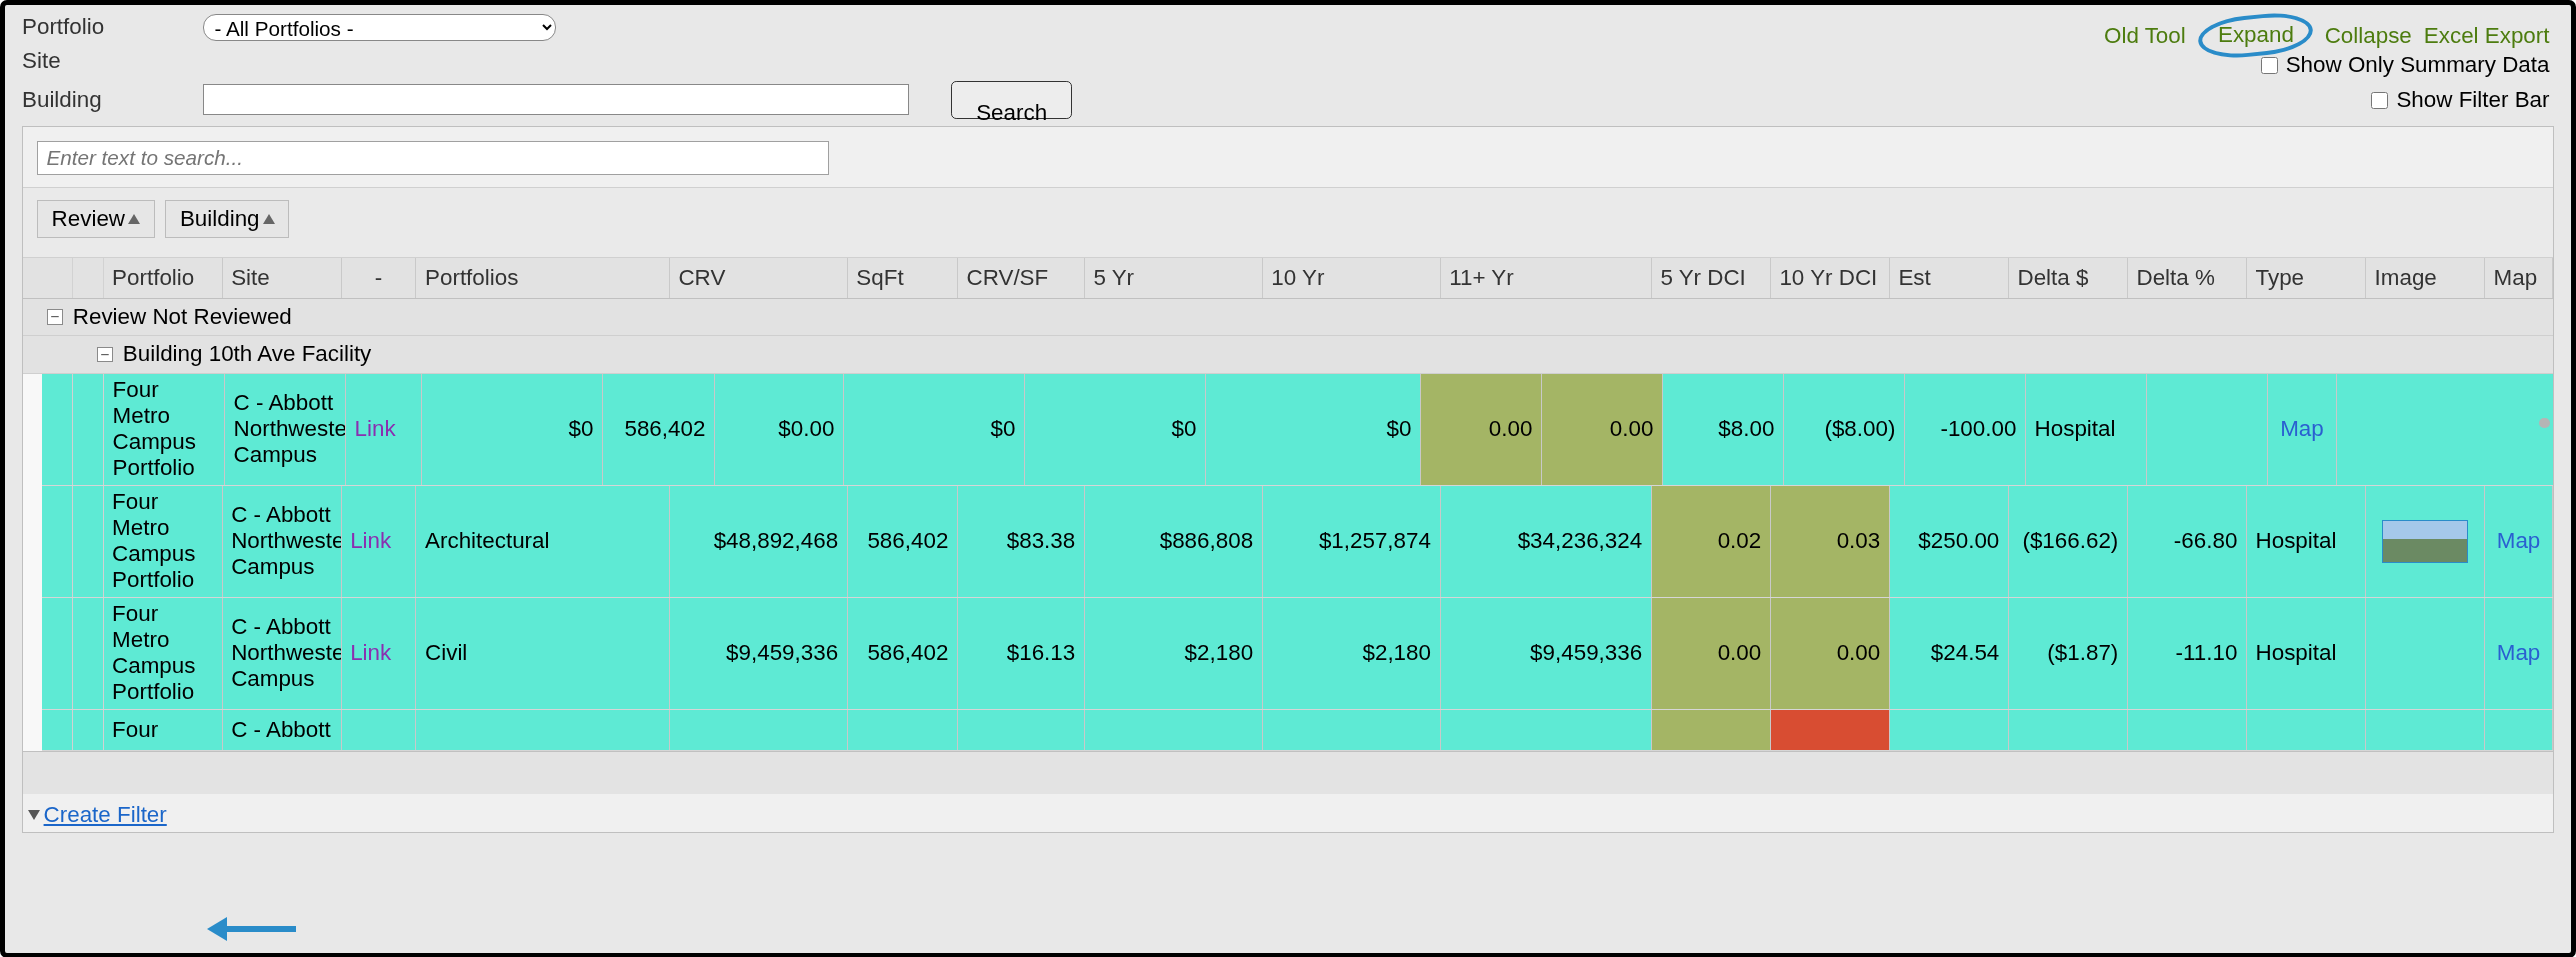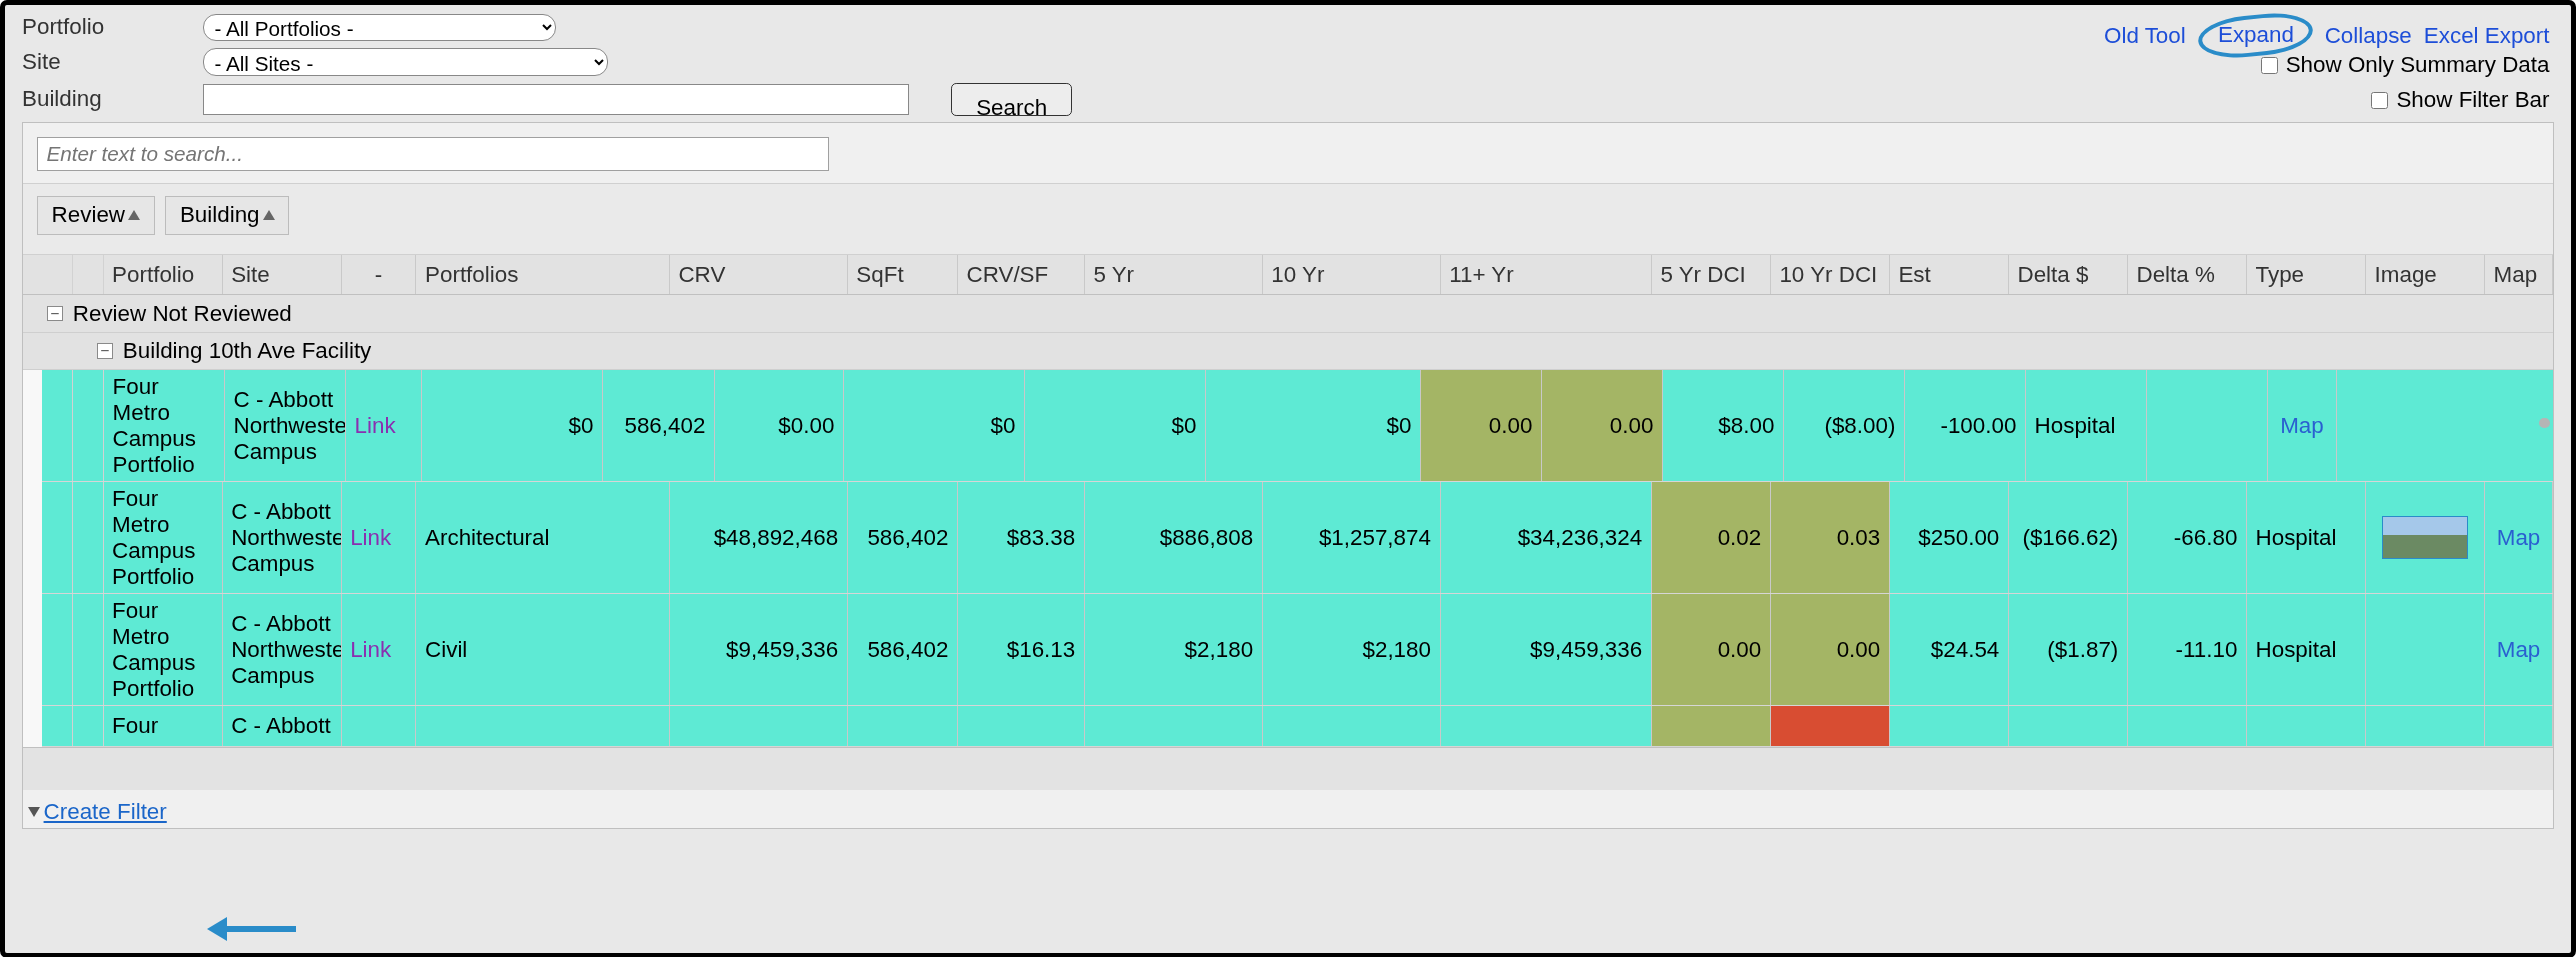--- a/index.html
+++ b/index.html
@@ -46,38 +46,38 @@
   .filter-input {
     height: 31px;
     font-size: 20.7px;
     background: #fff;
     border: 0.9px solid #888;
     padding: 1.7px 6.9px;
     width: 706px;
   }
   .search-btn {
     height: 33px;
-    padding: 11px 24px;
+    padding: 18px 24px;
     font-size: 22.4px;
     background: #ededed;
     border: 1.7px solid #333;
     border-radius: 5.2px;
     margin-left: 34px;
     cursor: pointer;
   }
   .top-links {
     position: absolute;
     right: 21.5px;
     top: 10.3px;
     display: flex;
     align-items: center;
     gap: 12px;
   }
   .top-links a {
-    color: #1d4ed8;
+    color: #4d7c0f;
     text-decoration: none;
     cursor: pointer;
   }
   .expand-circle {
     display: inline-block;
     padding: 3.4px 15.5px;
     border: 4.3px solid #2a8cc9;
     border-radius: 50%/60%;
     transform: rotate(-6deg);
   }
@@ -280,23 +280,20 @@
 
   <div class="top-filters">
     <div class="filter-row">
       <span class="filter-label">Portfolio</span>
       <select class="filter-select" style="width:353px">
         <option>- All Portfolios -</option>
       </select>
     </div>
     <div class="filter-row">
       <span class="filter-label">Site</span>
-      <select class="filter-select" style="width:405px">
-        <option>- All Sites -</option>
-      </select>
     </div>
     <div class="filter-row">
       <span class="filter-label">Building</span>
       <input class="filter-input" type="text" style="">
       <button class="search-btn">Search</button>
     </div>
   </div>
 
   <div class="grid-wrap">
     <div class="grid-search">

